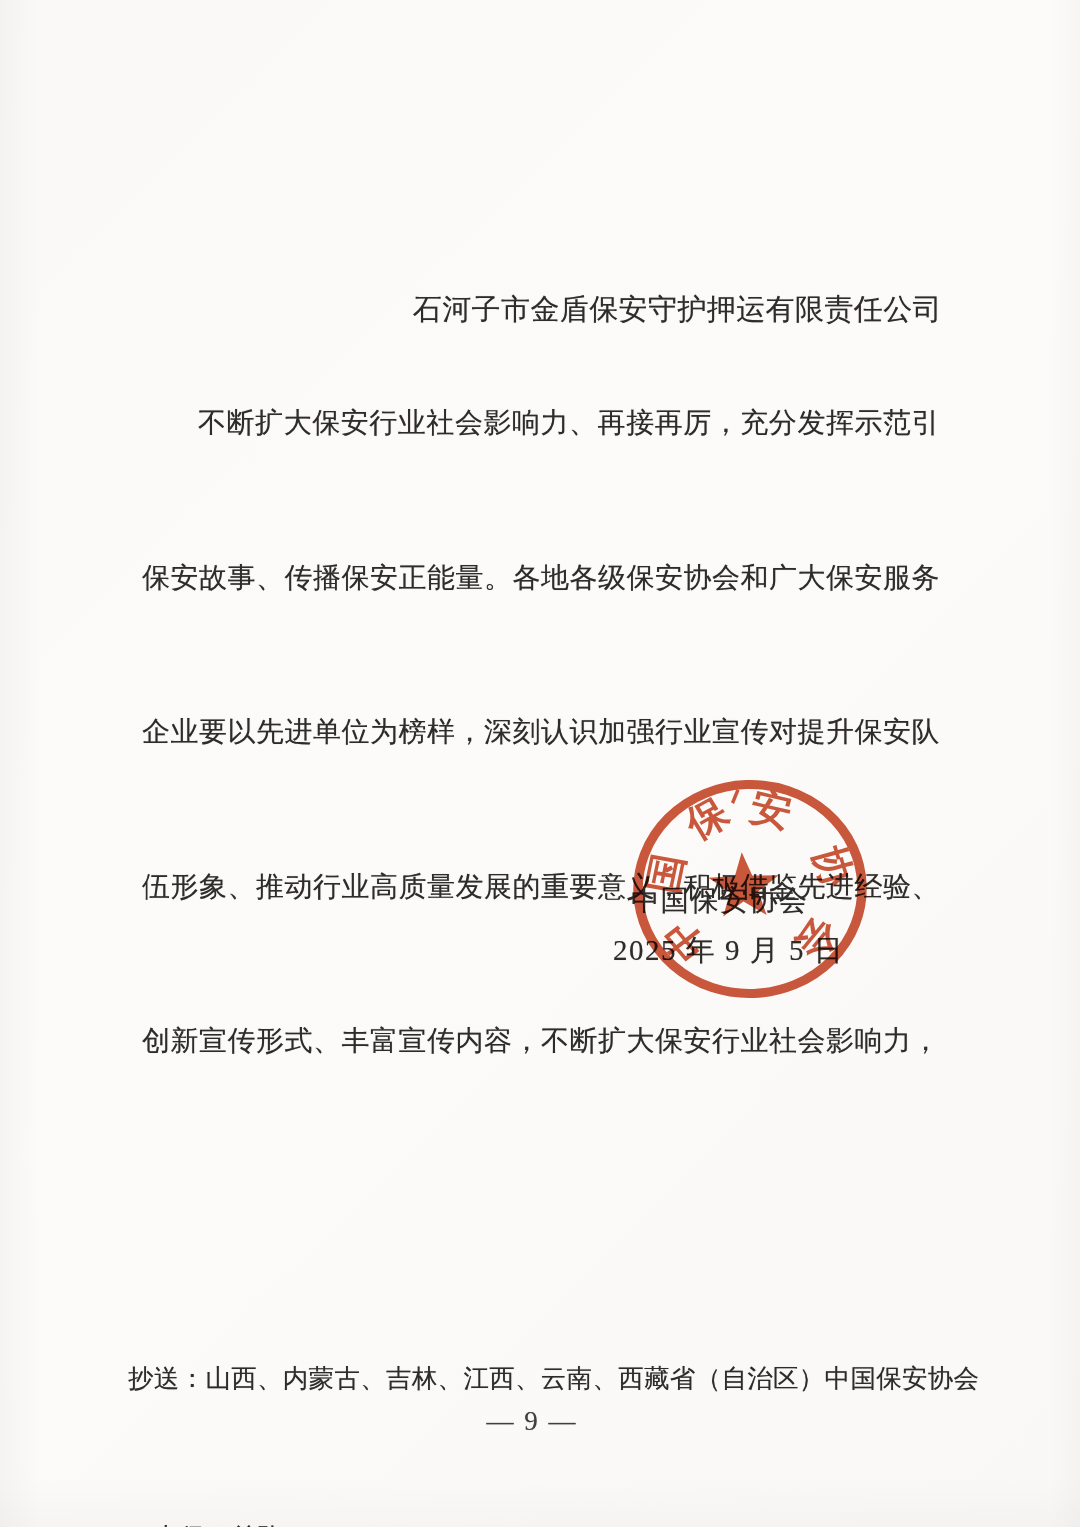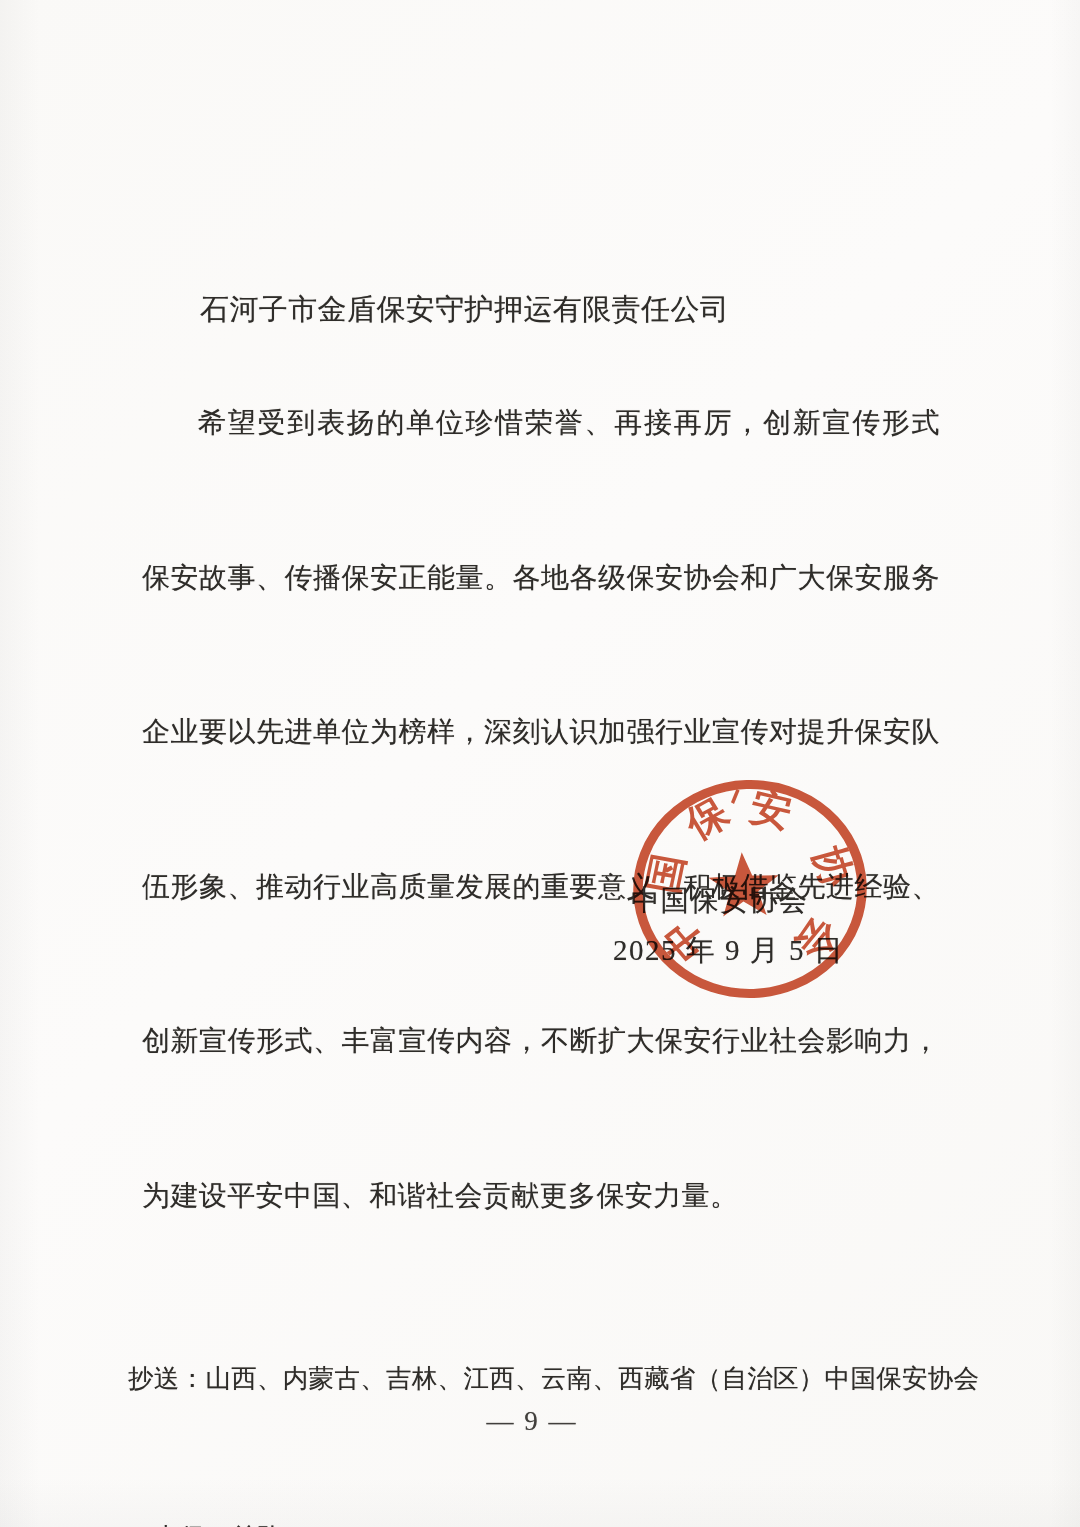--- a/index.html
+++ b/index.html
@@ -27,21 +27,21 @@
   .txt{
     position:absolute;
     font-size:28px;
     line-height:51.5px;
     letter-spacing:.4px;
     color:#2e2c29;
     text-shadow:0 0 .7px rgba(70,66,60,.55);
     white-space:pre;
   }
   .companies{ top:184px; left:142px; width:800px; line-height:50px; font-size:29px; }
-  .companies .cline{ text-indent:58px; }
+  .companies .cline{ text-indent:58px;text-align:right; }
   .body-block{ top:294px; left:142px; width:798px; }
   .bline{ text-align:justify; text-align-last:justify; white-space:normal; }
   .bline.first{ text-indent:56px; }
   .bline.last{ text-align:left; text-align-last:left; }
   .sig-org{ top:884px; left:631px; font-size:28.5px; line-height:34px; letter-spacing:1px; }
   .sig-date{ top:932px; left:613px; font-size:29px; line-height:36px; letter-spacing:1.5px; }
   .contact{ top:1036px; left:190px; font-size:29px; line-height:40px; letter-spacing:.5px; }
   .cc-block{ top:1246px; left:128px; width:830px; font-size:25.5px; line-height:53px; letter-spacing:.3px; }
   .page-num{ top:1396px; left:0; width:1064px; text-align:center; font-size:27px; color:#413f3c; letter-spacing:2px; }
 
@@ -59,26 +59,25 @@
 </head>
 <body>
 
 <div class="page">
 
   <div class="txt companies">
     <div class="cline">石河子市金盾保安守护押运有限责任公司</div>
   </div>
 
   <div class="txt body-block">
-    <div class="bline first">希望受到表扬的单位珍惜荣誉、再接再厉，创新宣传形式</div>
+    <div class="bline first">不断扩大保安行业社会影响力、再接再厉，充分发挥示范引</div>
     <div class="bline">保安故事、传播保安正能量。各地各级保安协会和广大保安服务</div>
     <div class="bline">企业要以先进单位为榜样，深刻认识加强行业宣传对提升保安队</div>
     <div class="bline">伍形象、推动行业高质量发展的重要意义，积极借鉴先进经验、</div>
     <div class="bline">创新宣传形式、丰富宣传内容，不断扩大保安行业社会影响力，</div>
-    <div class="bline last">为建设平安中国、和谐社会贡献更多保安力量。</div>
   </div>
 
   <div class="txt sig-org">中国保安协会</div>
   <div class="txt sig-date">2025 年 9 月 5 日</div>
 
   <div class="seal">
     <svg viewBox="0 0 240 240" preserveAspectRatio="none">
       <g fill="#c74b2c" stroke="none">
 
         <ellipse cx="120" cy="120" rx="112" ry="110" fill="none" stroke="#c74b2c" stroke-width="9.5"></ellipse>

